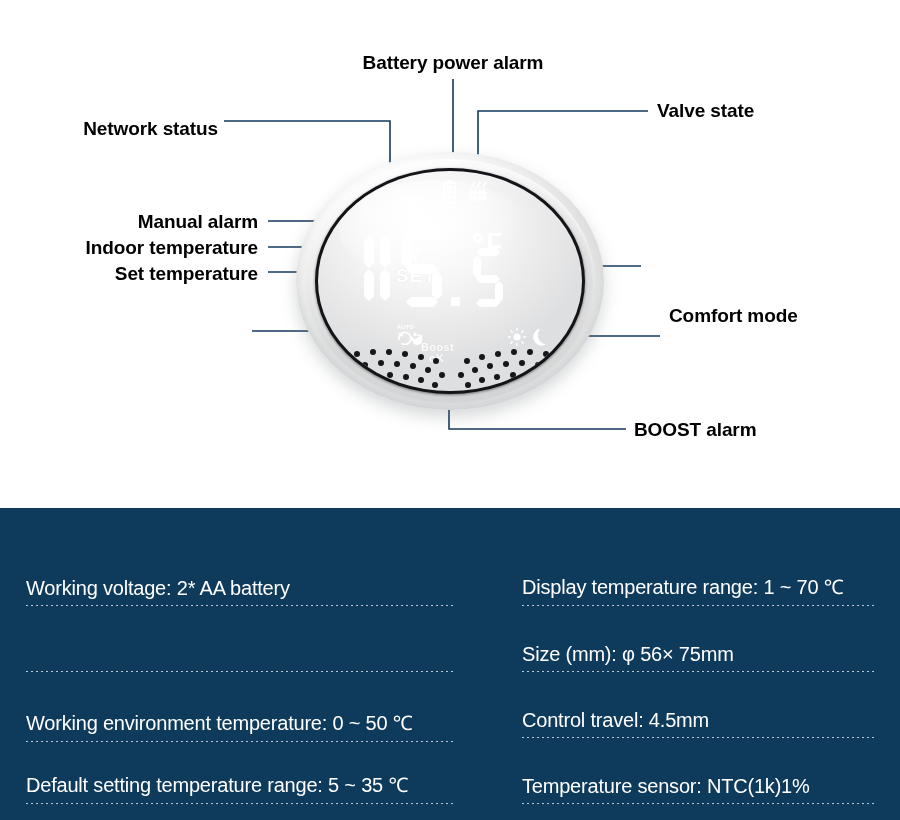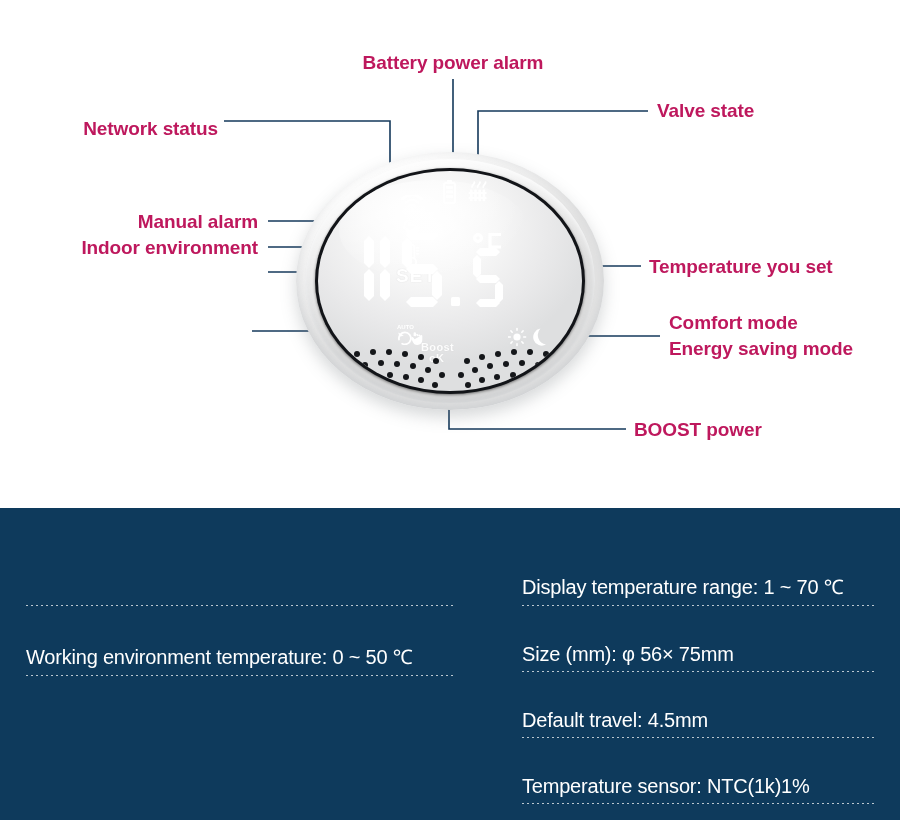--- a/index.html
+++ b/index.html
@@ -17,21 +17,21 @@
     position:absolute;left:0;top:0;width:900px;height:508px;
     background:#ffffff;
   }
   .diagram-svg{position:absolute;left:0;top:0;width:900px;height:508px;}
 
   .callout{
     position:absolute;
     font-family:"Liberation Sans", sans-serif;
     font-weight:bold;
     font-size:19px;
-    color:#be185d;
+    color:#000000;
     letter-spacing:-0.1px;
     white-space:nowrap;
     line-height:1.28;
   }
   .callout.right-align{text-align:right;}
   .callout.left-align{text-align:left;}
   .callout.center-align{text-align:center;}
 
   
   .device{
@@ -342,56 +342,63 @@
     </div>
 
     <div class="callout right-align" style="left:0px;top:117px;width:218px;">Network status</div>
 
     <div class="callout center-align" style="left:303px;top:51px;width:300px;">Battery power alarm</div>
 
     <div class="callout left-align" style="left:657px;top:99px;">Valve state</div>
 
     <div class="callout right-align" style="left:0px;top:210px;width:258px;">Manual alarm</div>
 
-    <div class="callout right-align" style="left:0px;top:236px;width:258px;">Indoor environment</div>
-
-
-
-    <div class="callout left-align" style="left:649px;top:255px;">Temperature you set</div>
-
-    <div class="callout left-align" style="left:669px;top:311px;">Comfort mode</div>
-
-    <div class="callout left-align" style="left:669px;top:337px;">Energy saving mode</div>
-
-    <div class="callout left-align" style="left:634px;top:418px;">BOOST power</div>
+    <div class="callout right-align" style="left:0px;top:236px;width:258px;">Indoor temperature</div>
+
+    <div class="callout right-align" style="left:0px;top:262px;width:258px;">Set temperature</div>
+
+
+
+    <div class="callout left-align" style="left:669px;top:304px;">Comfort mode</div>
+
+
+    <div class="callout left-align" style="left:634px;top:418px;">BOOST alarm</div>
   </div>
 
   <div class="specs">
 
     <div class="spec-col left">
+      <div class="spec-item" style="top:36px">
+        <div class="spec-text">Working voltage: 2* AA battery</div>
+        <div class="spec-rule"></div>
+      </div>
       <div class="spec-item" style="top:36px">
         <div class="spec-rule"></div>
       </div>
       <div class="spec-item" style="top:40px">
         <div class="spec-text">Working environment temperature: 0 ~ 50 ℃</div>
         <div class="spec-rule"></div>
       </div>
+      <div class="spec-item" style="top:36px">
+        <div class="spec-text">Default setting temperature range: 5 ~ 35 ℃</div>
+        <div class="spec-rule"></div>
+      </div>
     </div>
 
     <div class="spec-col right">
       <div class="spec-item" style="top:36px">
         <div class="spec-text">Display temperature range: 1 ~ 70 ℃</div>
         <div class="spec-rule" style="width:354px"></div>
       </div>
       <div class="spec-item" style="top:36px">
         <div class="spec-text">Size (mm): φ 56× 75mm</div>
         <div class="spec-rule" style="width:354px"></div>
       </div>
       <div class="spec-item" style="top:36px">
-        <div class="spec-text">Default travel: 4.5mm</div>
+        <div class="spec-text">Control travel: 4.5mm</div>
         <div class="spec-rule" style="width:354px"></div>
       </div>
       <div class="spec-item" style="top:36px">
         <div class="spec-text">Temperature sensor: NTC(1k)1%</div>
         <div class="spec-rule" style="width:354px"></div>
       </div>
     </div>
 
   </div>
 

